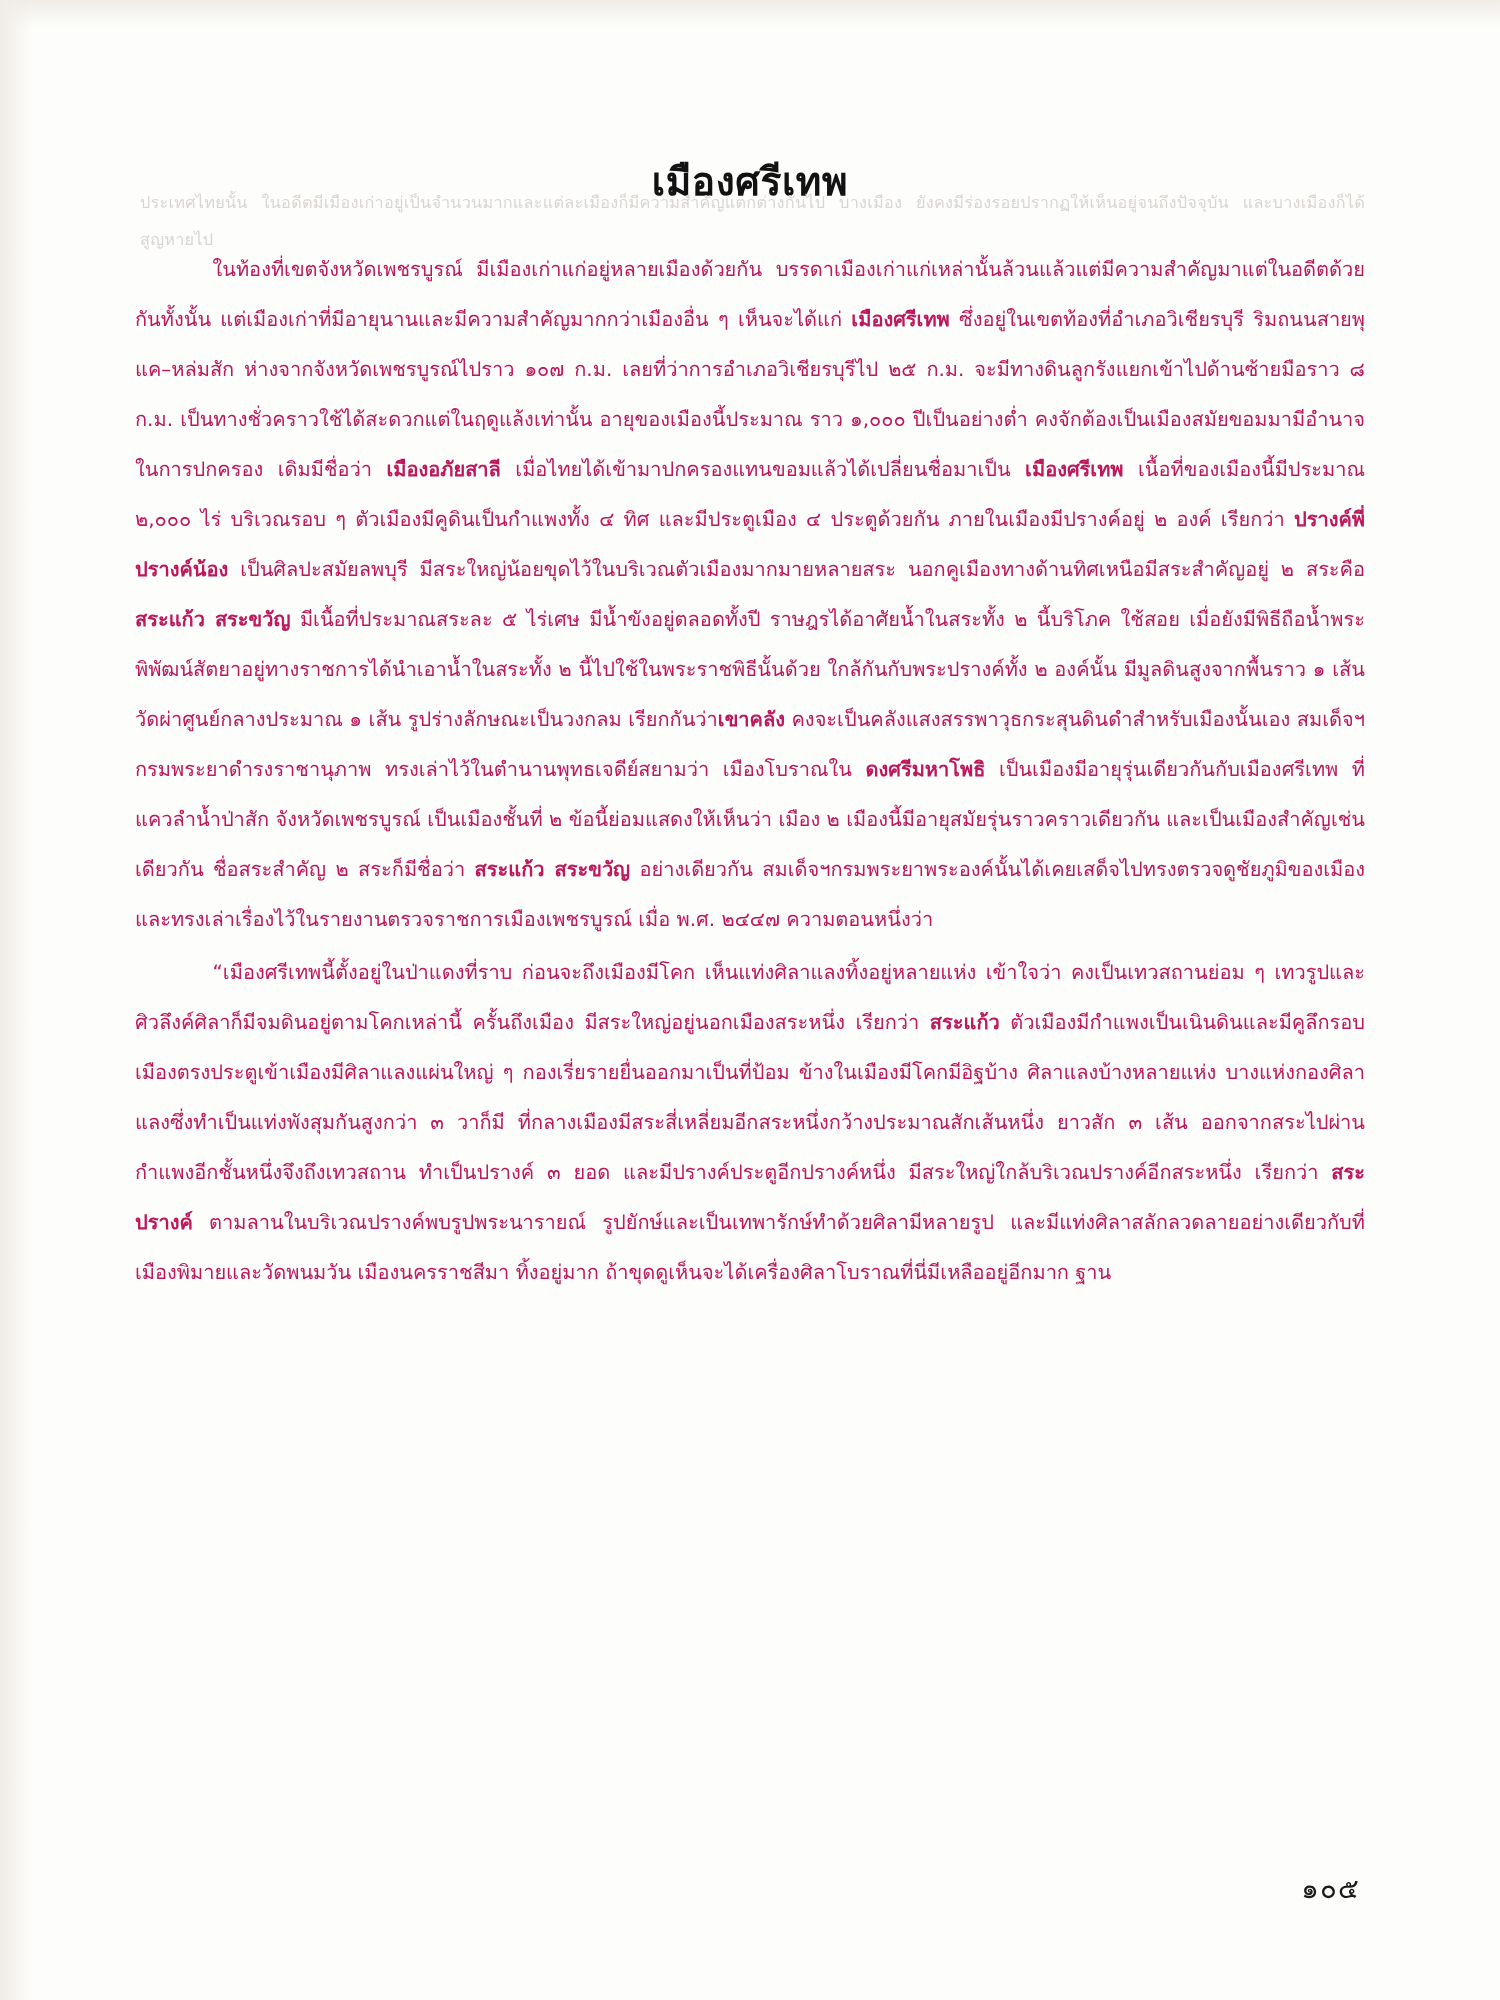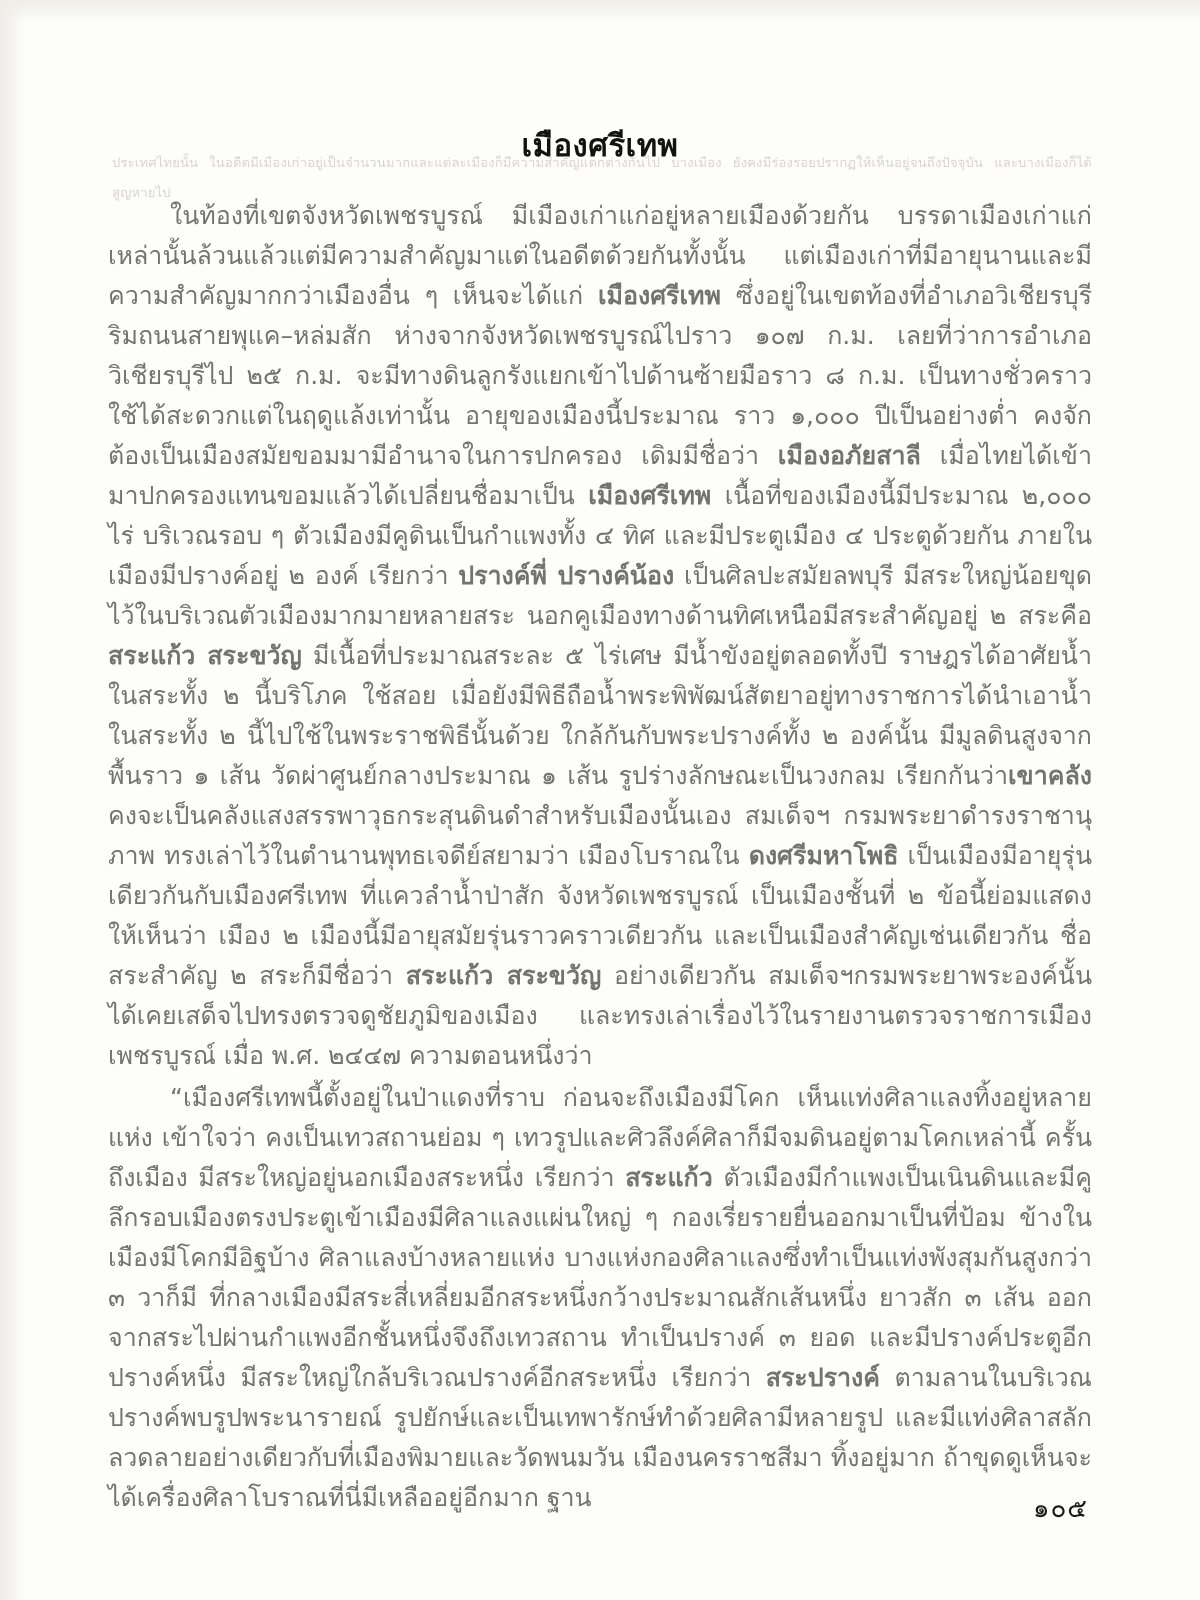--- a/index.html
+++ b/index.html
@@ -39,41 +39,41 @@
   }
   .doc-title {
     text-align: center;
     font-size: 31px;
     font-weight: bold;
     letter-spacing: 0.5px;
     margin: 0 0 26px 0;
     color: #121212;
   }
   .body-text {
-    font-size: 25px;
+    font-size: 16px;
     line-height: 40px;
     text-align: justify;
     text-justify: inter-word;
-    color: #737373;
+    color: #be185d;
   }
   .para {
     margin: 0 0 2px 0;
     text-indent: 62px;
   }
   .para.quote {
     text-indent: 62px;
   }
   .bold {
     font-weight: bold;
   }
   .folio {
     position: absolute;
     right: 112px;
     bottom: 72px;
-    font-size: 26px;
+    font-size: 22px;
     color: #1b1b1b;
     letter-spacing: 1px;
     text-align: right;
   }
   .paper-edge-left {
     position: absolute;
     left: 0;
     top: 0;
     width: 26px;
     height: 1600px;

